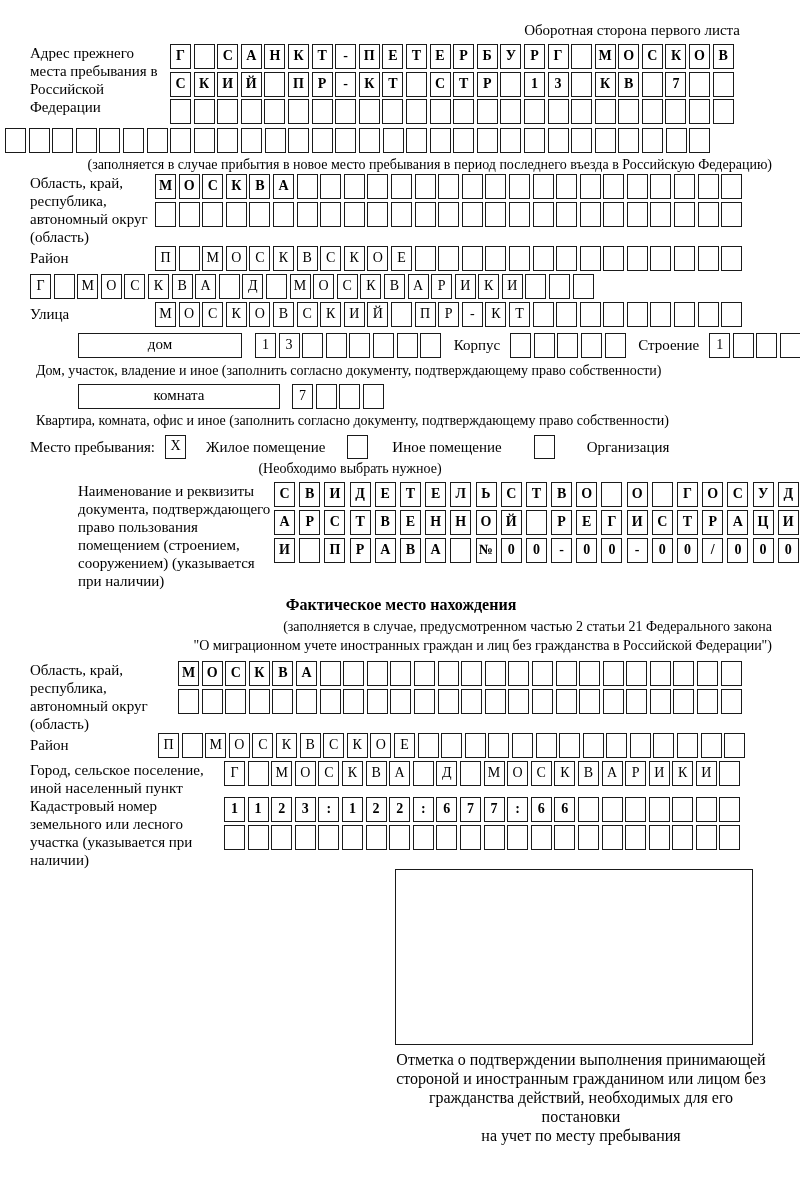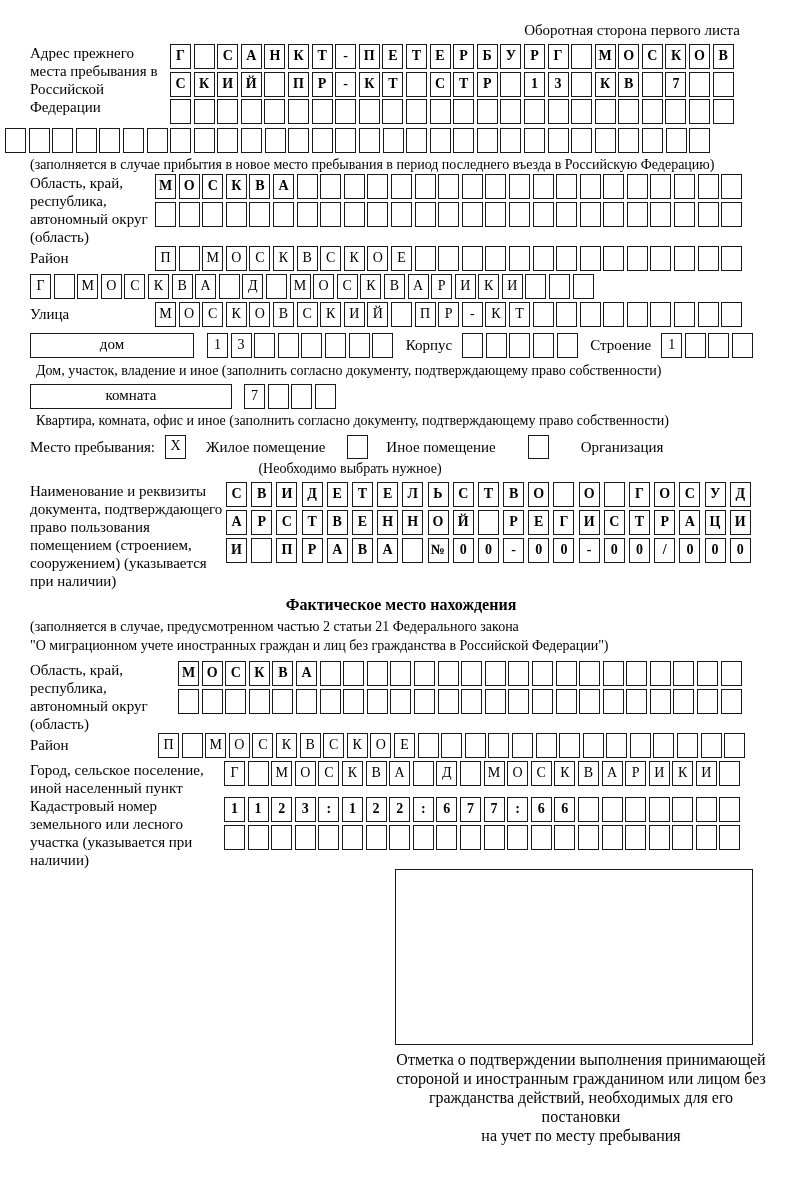--- a/index.html
+++ b/index.html
@@ -15,35 +15,35 @@
   .cellcol { flex:0 0 auto;font-weight:bold; }
   .cells-row { white-space:nowrap; height:25px; margin-bottom:2.6px; }
   .cell {
     display:inline-block; box-sizing:border-box; width:21px; height:25px;
     border:1.6px solid #1a1a1a; margin-right:2.6px; text-align:center;
     font-size:14px; line-height:21px; vertical-align:top; background:#fff;
   }
   .doccells .cell { margin-right:4.2px; }
   .fullrow { margin-left:-25px; margin-top:1px; }
   .note { font-size:14px; line-height:19px; }
-  .center { text-align:left; }
+  .center { text-align:right; }
   .preline { white-space:pre-line; }
   .sec-title { text-align:center; font-size:16px; font-weight:bold; margin-top:7px; margin-bottom:7px; }
   .widebox {
     box-sizing:border-box; height:25px; border:1.6px solid #1a1a1a;
     text-align:center; font-size:15px; line-height:21px; flex:0 0 auto;
   }
   .cbox {
     display:inline-block; box-sizing:border-box; width:21px; height:24px;
     border:1.6px solid #1a1a1a; text-align:center; font-size:14px; line-height:20px;
     vertical-align:middle; flex:0 0 auto;
   }
   .stayrow { display:flex; align-items:center; margin-top:5px; font-size:15px; }
   .mt6 { margin-top:6px; }
-  .mt4 { margin-top:4px; }
+  .mt4 { margin-top:4px;margin-left:48px; }
   .stampwrap { margin-left:365px; width:372px; }
   .stampbox { box-sizing:border-box; width:358px; height:176px; border:1.6px solid #1a1a1a; }
   .stampcap { width:372px; margin-top:5px; text-align:center; font-size:16px; line-height:19px; }
 </style>
 </head>
 <body>
 
 <div class="page">
 
   <div class="header-note">Оборотная сторона первого листа</div>
@@ -96,21 +96,21 @@
     <div class="widebox" style="width:202px; margin-right:12px">комната</div>
     <div class="cells-row"><span class="cell">7</span><span class="cell"></span><span class="cell"></span><span class="cell"></span></div>
   </div>
   <div class="note" style="margin-left:6px">Квартира, комната, офис и иное (заполнить согласно документу, подтверждающему право собственности)</div>
 
   <div class="stayrow">
     <span>Место пребывания:</span>
     <span class="cbox" style="margin-left:10px">X</span>
     <span style="margin-left:20px">Жилое помещение</span>
     <span class="cbox" style="margin-left:22px"></span>
-    <span style="margin-left:18px">Иное помещение</span>
+    <span style="margin-left:24px">Иное помещение</span>
     <span class="cbox" style="margin-left:32px"></span>
     <span style="margin-left:32px">Организация</span>
   </div>
   <div class="note" style="margin-left:195px; width:250px; text-align:center">(Необходимо выбрать нужное)</div>
 
   <div class="frow mt4">
     <div class="lbl" style="width:196px">Наименование и реквизиты документа, подтверждающего право пользования помещением (строением, сооружением) (указывается при наличии)</div>
     <div class="cellcol doccells">
       <div class="cells-row"><span class="cell">С</span><span class="cell">В</span><span class="cell">И</span><span class="cell">Д</span><span class="cell">Е</span><span class="cell">Т</span><span class="cell">Е</span><span class="cell">Л</span><span class="cell">Ь</span><span class="cell">С</span><span class="cell">Т</span><span class="cell">В</span><span class="cell">О</span><span class="cell"></span><span class="cell">О</span><span class="cell"></span><span class="cell">Г</span><span class="cell">О</span><span class="cell">С</span><span class="cell">У</span><span class="cell">Д</span></div>
       <div class="cells-row"><span class="cell">А</span><span class="cell">Р</span><span class="cell">С</span><span class="cell">Т</span><span class="cell">В</span><span class="cell">Е</span><span class="cell">Н</span><span class="cell">Н</span><span class="cell">О</span><span class="cell">Й</span><span class="cell"></span><span class="cell">Р</span><span class="cell">Е</span><span class="cell">Г</span><span class="cell">И</span><span class="cell">С</span><span class="cell">Т</span><span class="cell">Р</span><span class="cell">А</span><span class="cell">Ц</span><span class="cell">И</span></div>

